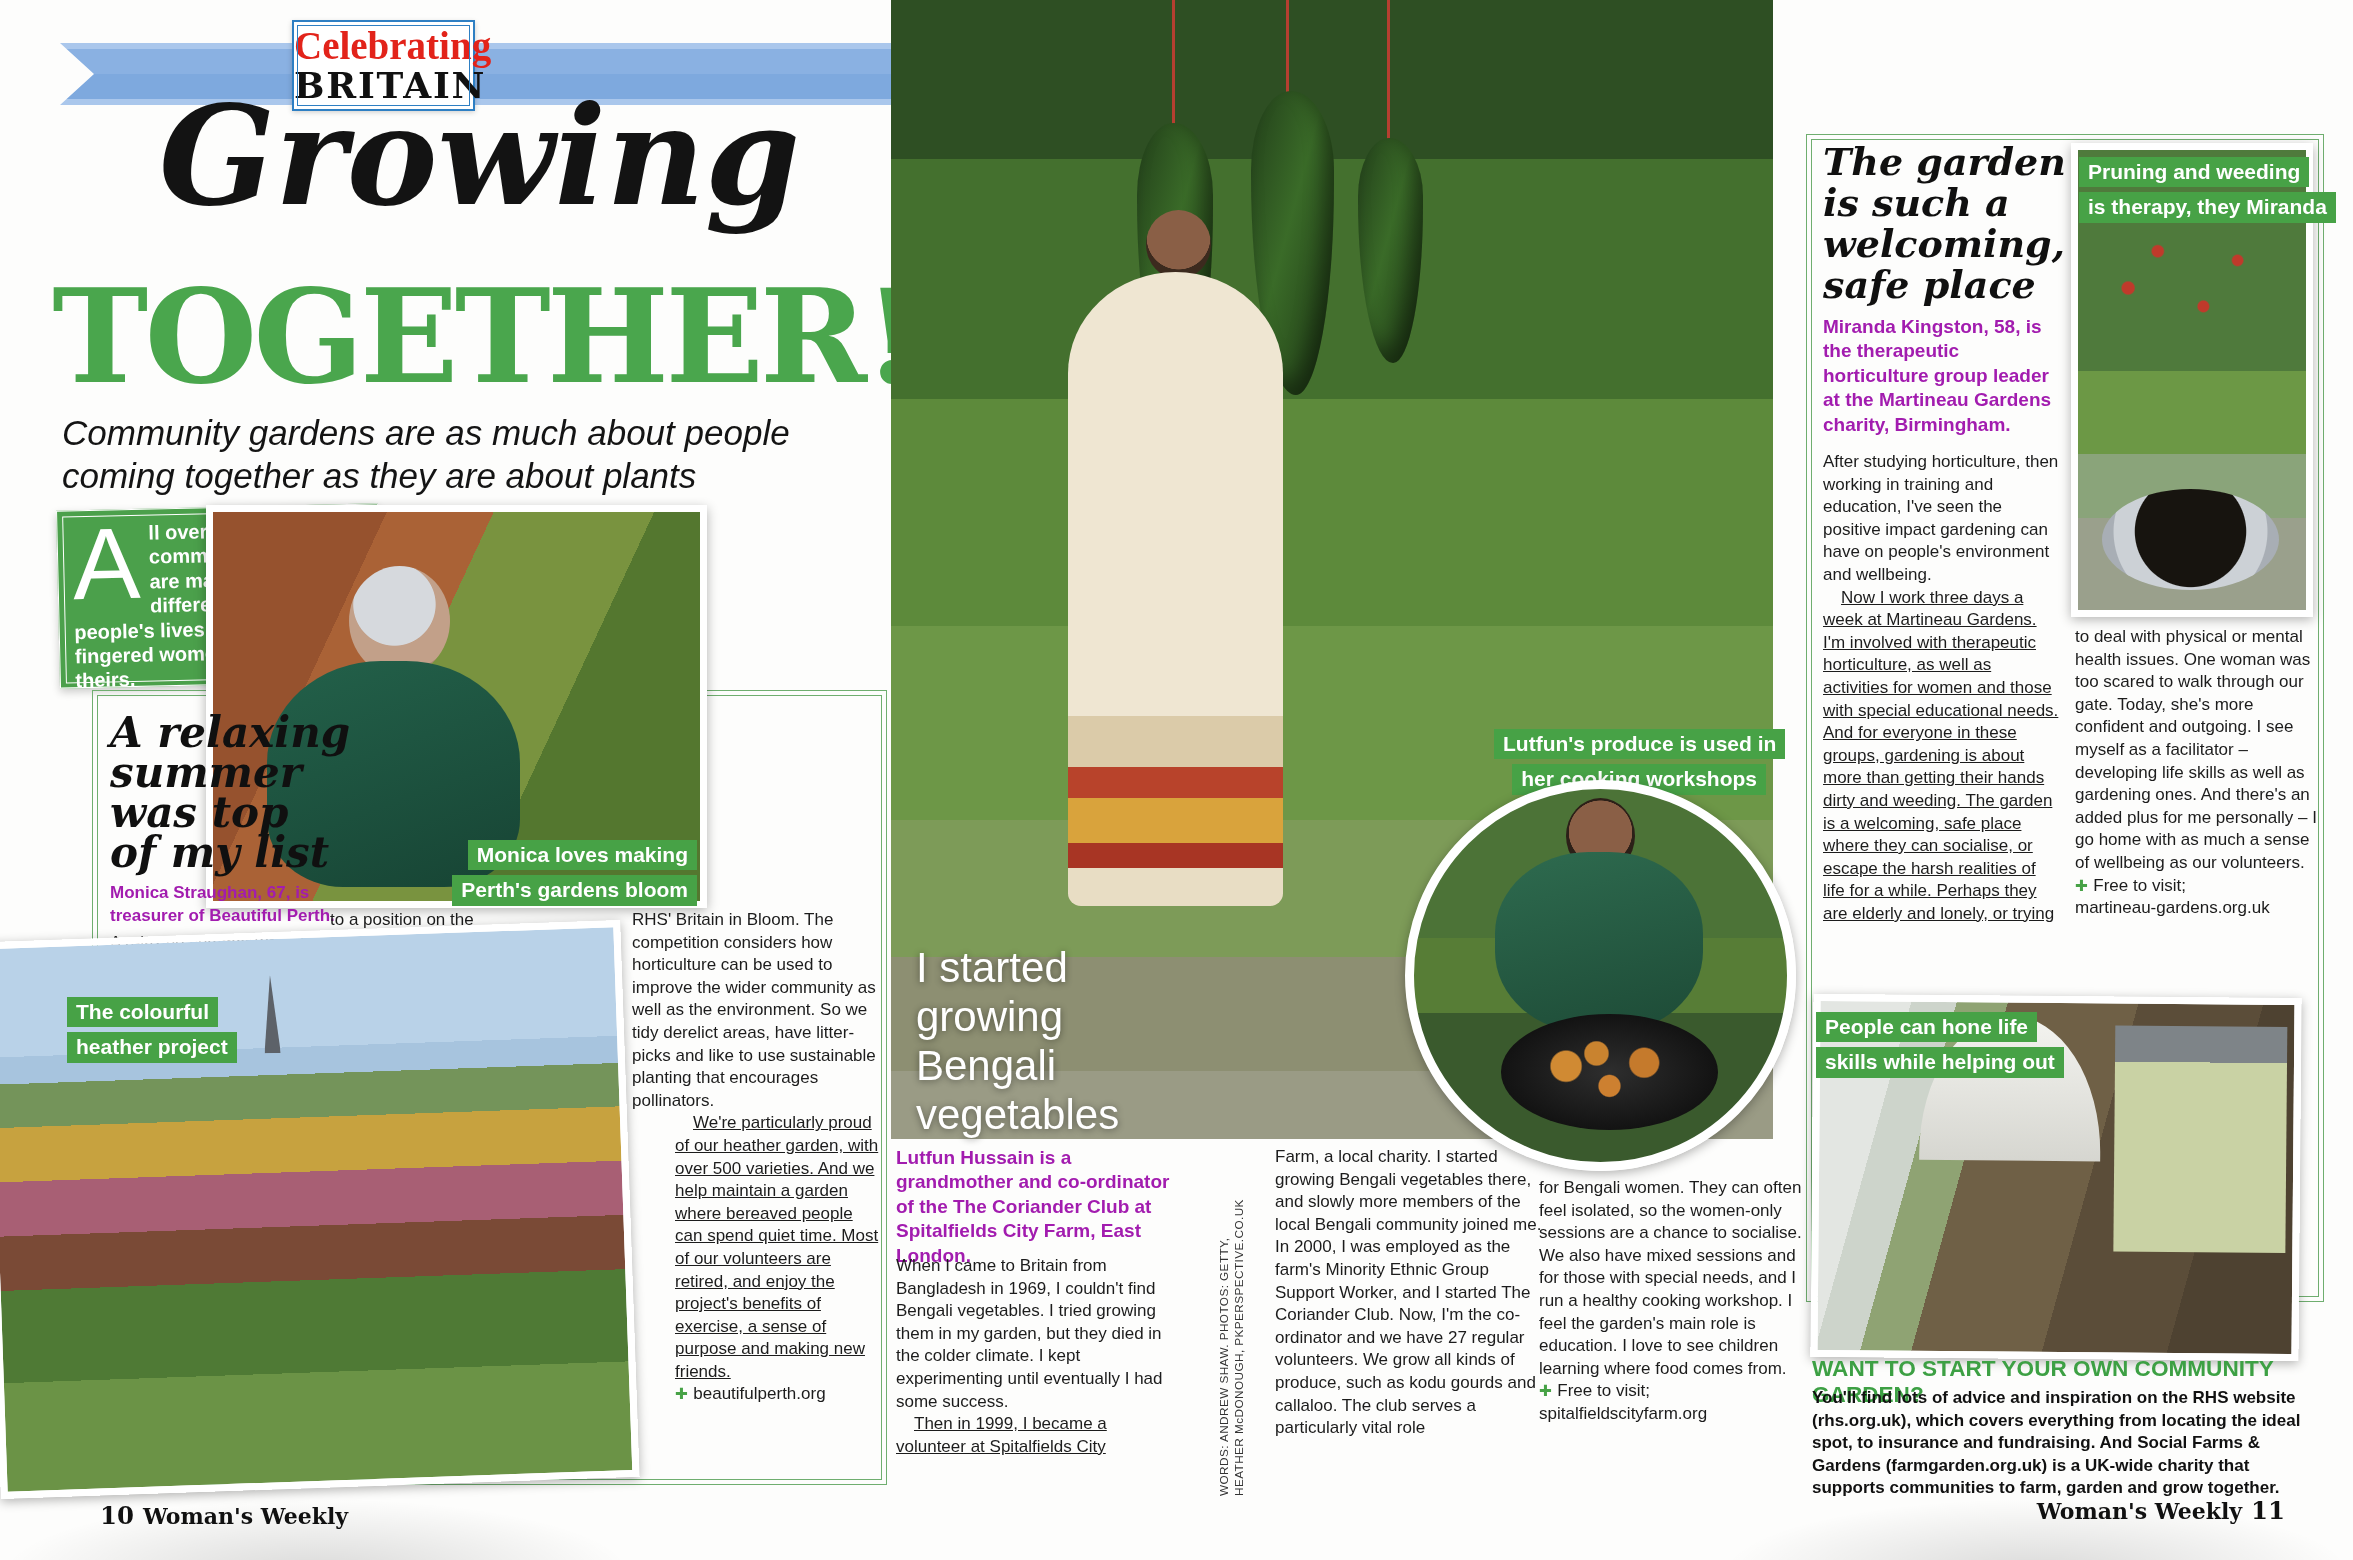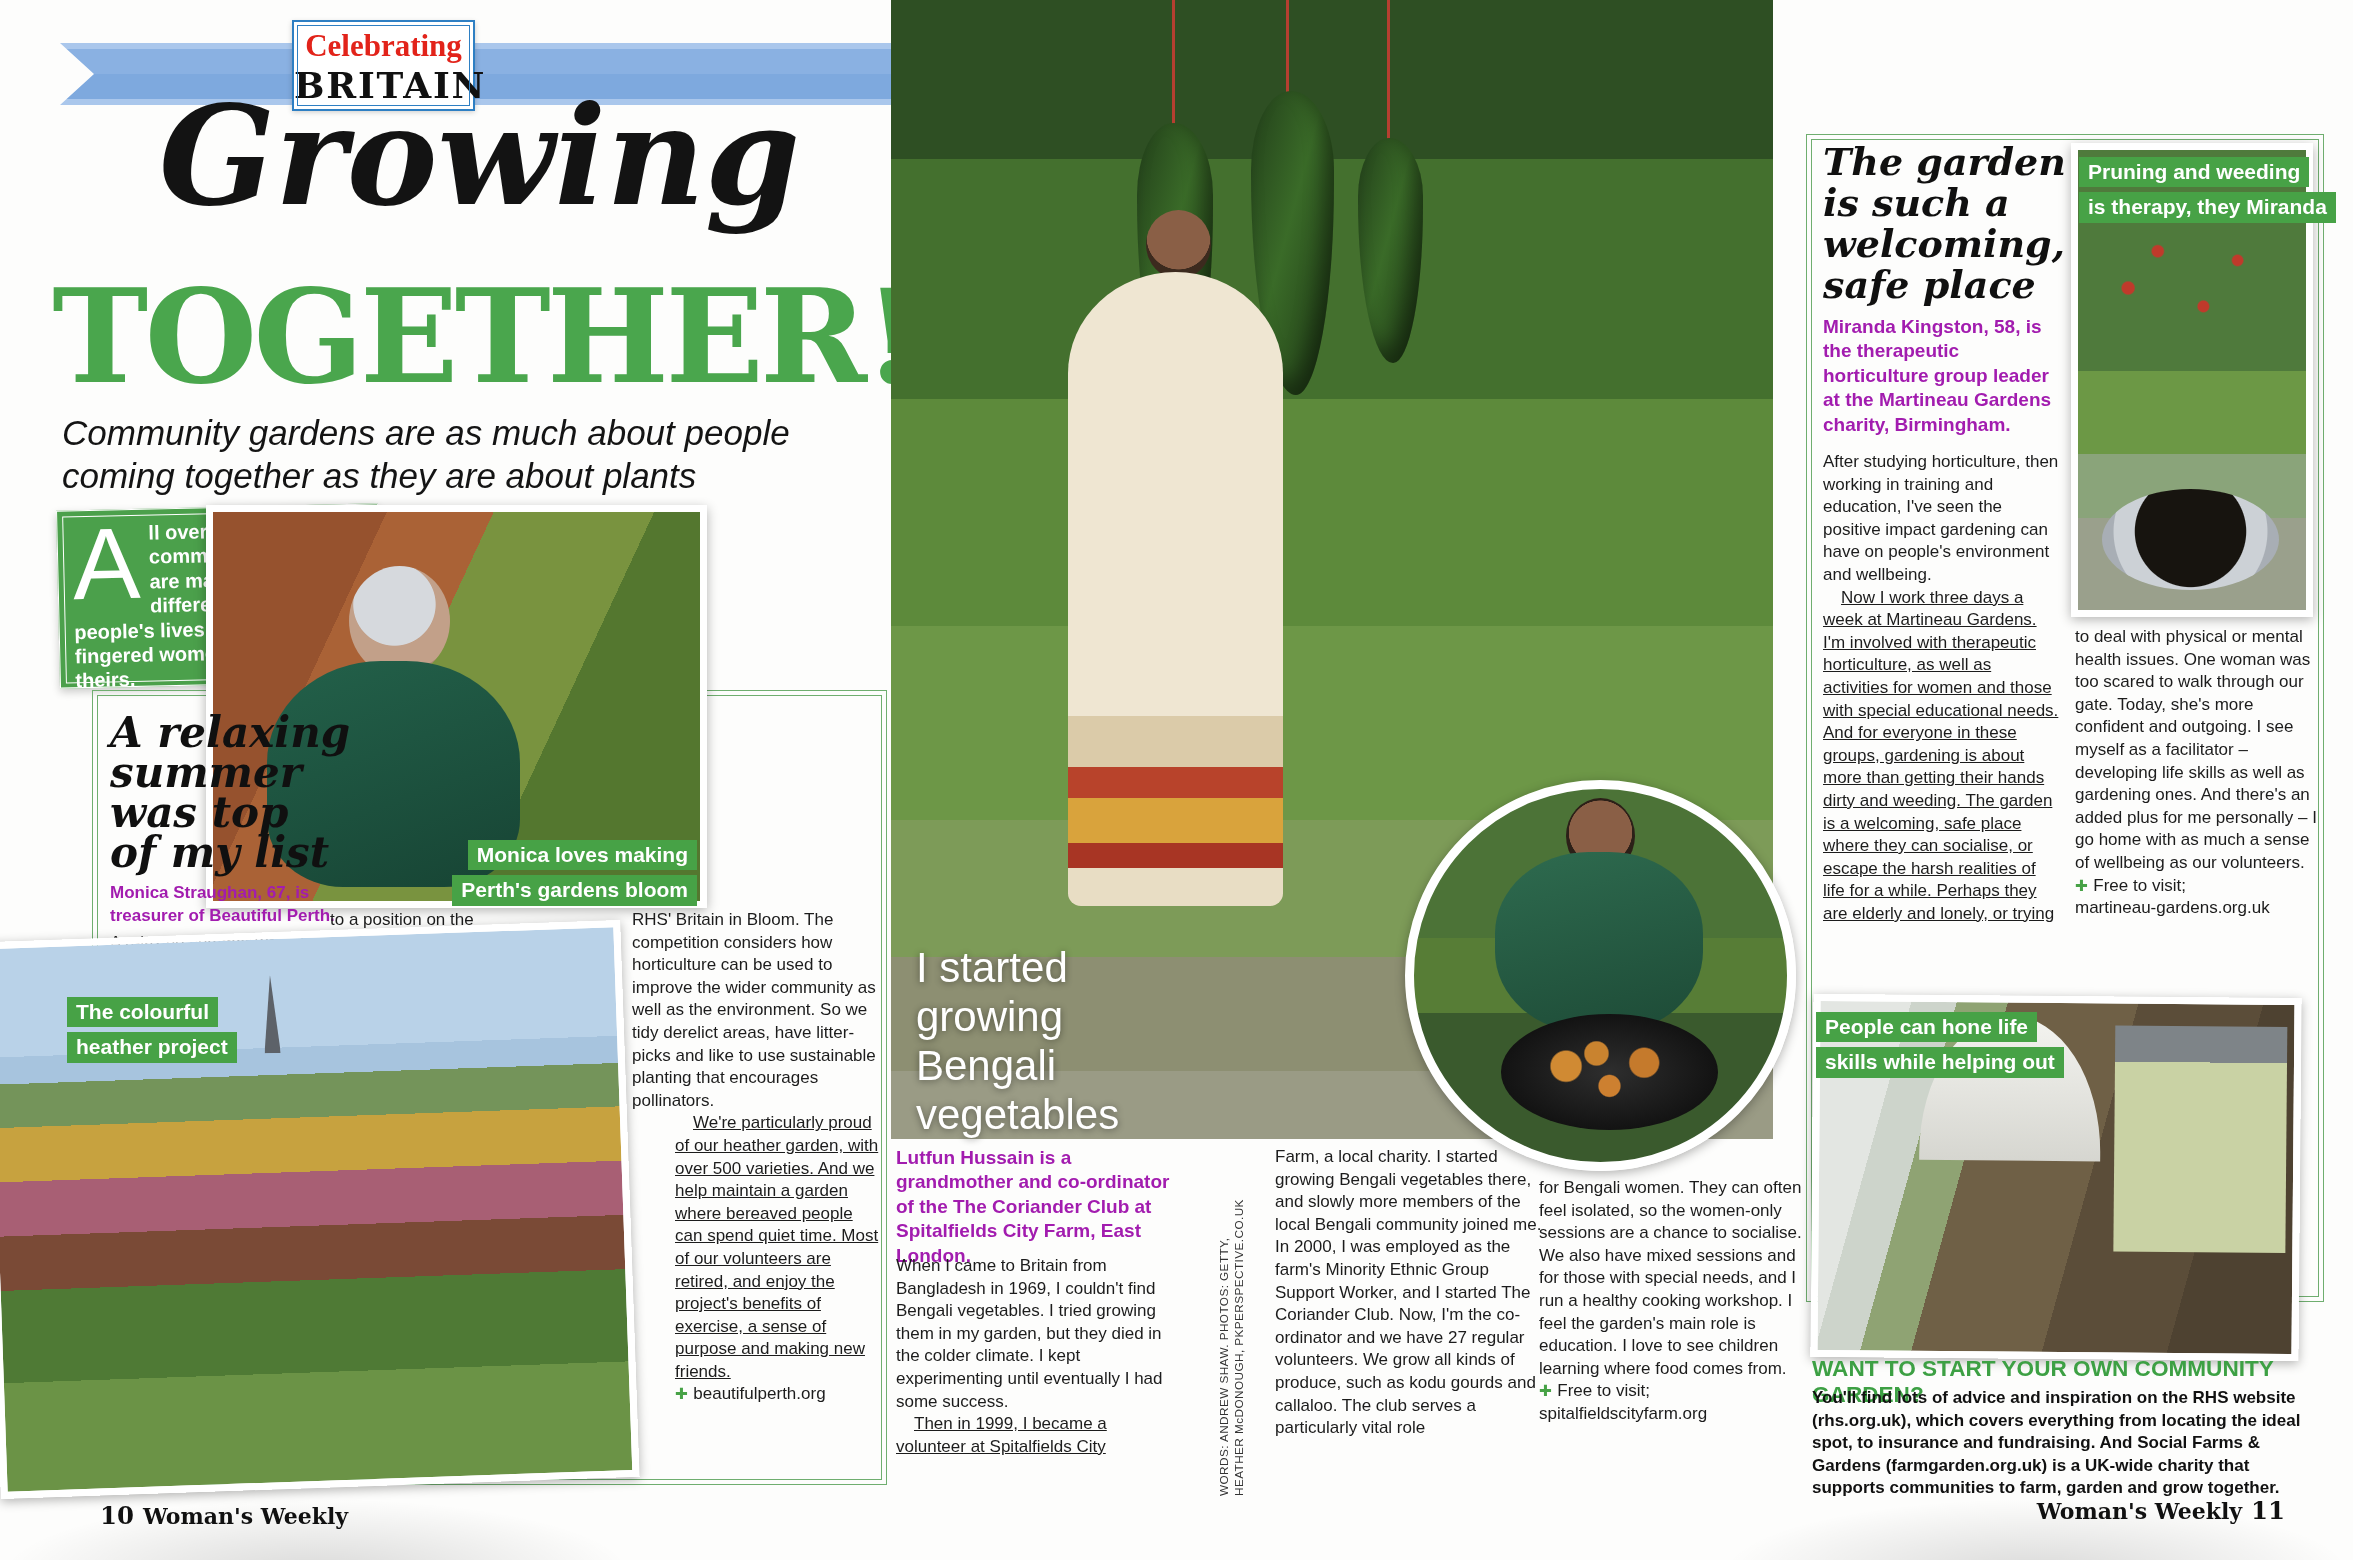--- a/index.html
+++ b/index.html
@@ -13,21 +13,21 @@
   .wframe::before{content:"";position:absolute;inset:4.5px;border:1.8px solid #fff;pointer-events:none;}
 
   
   .ribbon{position:absolute;left:60px;top:43px;width:858px;height:62px;
           background:linear-gradient(180deg,#aac7ec 0 10%,#8ab1e2 10% 50%,#7ea9de 50% 90%,#aac7ec 90%);
           clip-path:polygon(0 0,100% 0,100% 100%,0 100%,34px 50%);
           box-shadow:0 1.8px 3.6px rgba(0,0,0,.15);}
   .badge{position:absolute;left:292px;top:20px;width:179px;height:87px;background:#fff;
          border:2.7px solid #2e7fc3;text-align:center;box-shadow:0 1.8px 5.4px rgba(0,0,0,.2);}
   .badge::before{content:"";position:absolute;inset:2.7px;border:1.8px solid #2e7fc3;pointer-events:none;}
-  .badge .b1{font-family:"Liberation Serif",serif;font-weight:bold;font-size:31px;color:#e2231a;line-height:40px;margin-top:3.6px;}
+  .badge .b1{font-family:"Liberation Serif",serif;font-weight:bold;font-size:39px;color:#e2231a;line-height:40px;margin-top:3.6px;}
   .badge .b2{font-family:"DejaVu Serif",serif;font-weight:bold;font-size:36px;color:#111;line-height:38px;letter-spacing:1.8px;}
   .title1{position:absolute;left:81px;top:76px;width:797px;text-align:center;
           font-family:"DejaVu Serif",serif;font-style:italic;font-weight:bold;font-size:136px;color:#131313;}
   .title2{position:absolute;left:50px;top:261px;width:869px;text-align:center;
           font-family:"DejaVu Serif",serif;font-weight:bold;font-size:129px;letter-spacing:-3.6px;color:#4aa64d;}
   .standfirst{position:absolute;left:62px;top:411px;width:810px;
           font-style:italic;font-size:35px;line-height:43px;color:#141414;}
 
   
   .introbox{left:58px;top:507px;width:320px;height:176px;transform:rotate(-1.3deg);color:#fff;}
@@ -193,20 +193,24 @@
     <div class="sari"></div>
   </div>
 
   <div class="quote">
     <div>I started</div>
     <div>growing</div>
     <div>Bengali</div>
     <div>vegetables</div>
   </div>
 
+  <div class="cap right" style="left:1494px;top:724px;width:272px;">
+    <span>Lutfun's produce is used in</span><br>
+    <span>her cooking workshops</span>
+  </div>
 
   <div class="circle-ph">
     <div class="cook-head"></div>
     <div class="cook-shirt"></div>
     <div class="pan"></div>
   </div>
 
   <div class="lead" style="left:896px;top:1146px;width:276px;font-size:19px;line-height:24.4px;">Lutfun Hussain is a grandmother and co-ordinator of the The Coriander Club at Spitalfields City Farm, East London.</div>
   <div class="col" style="left:896px;top:1255px;width:273px;">
     <p class="bt">When I came to Britain from Bangladesh in 1969, I couldn't find Bengali vegetables. I tried growing them in my garden, but they died in the colder climate. I kept experimenting until eventually I had some success.</p>

